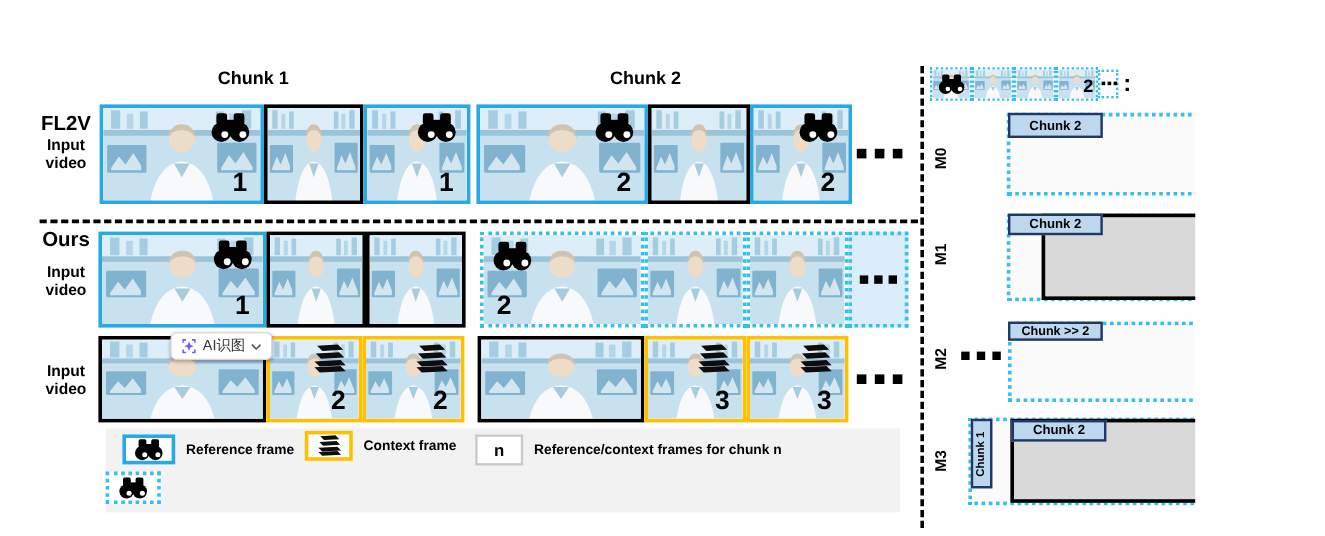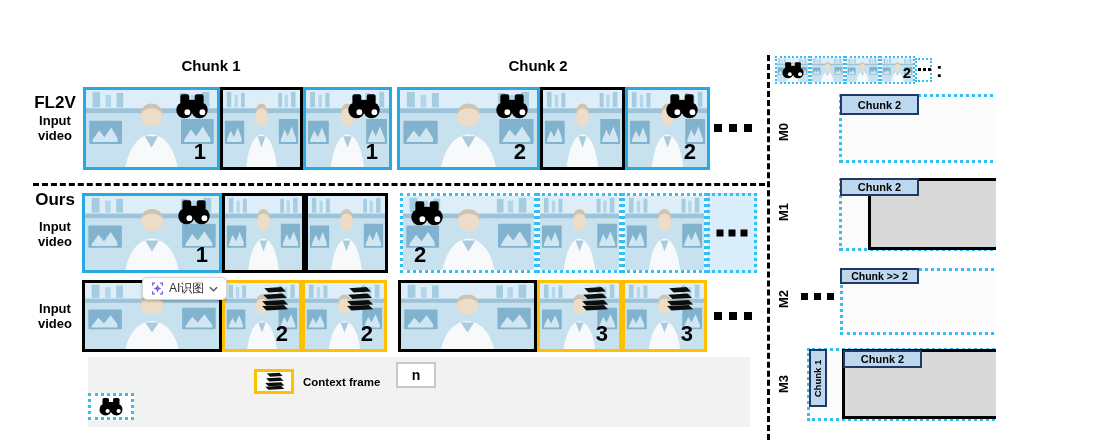--- a/index.html
+++ b/index.html
@@ -102,37 +102,56 @@
       </span>
     <span class="lbl">AI识图</span>
     <span class="ic">
         <svg viewBox="0 0 10 6" width="9" height="6">
           <path d="M1 1 L5 5 L9 1" stroke="#555" stroke-width="1.5" fill="none"></path>
         </svg>
       </span>
   </div>
 
   <div class="legend">
-    <div class="litem" style="left:166px;top:12px">
+    <div class="litem" style="left:14px;top:5px">
+      <span class="lsw sw-blue">
+          <span class="ficon2">
+            <svg viewBox="0 0 26 19">
+              <g fill="#000">
+                <rect x="4.5" y="1" width="6.5" height="7" rx="1.5"></rect>
+                <rect x="15" y="1" width="6.5" height="7" rx="1.5"></rect>
+                <rect x="10.5" y="5" width="5" height="6"></rect>
+                <circle cx="7.5" cy="12.5" r="6"></circle>
+                <circle cx="18.5" cy="12.5" r="6"></circle>
+              </g>
+              <circle cx="9.6" cy="14" r="2.1" fill="#fff"></circle>
+              <circle cx="20.6" cy="14" r="2.1" fill="#fff"></circle>
+            </svg>
+          </span>
+        </span>
+      <span class="llabel">Reference frame</span>
+    </div>
+    <div class="litem" style="left:166px;top:2px">
       <span class="lsw sw-yellow">
           <span class="ficon2">
             <svg viewBox="0 0 28 24">
               <g fill="#0d0d0d">
                 <path d="M5 2 L21 1 L25 5 L9 6 Z"></path>
                 <path d="M4 8 L22 7 L26 11 L8 12 Z"></path>
                 <path d="M3 14 L23 13 L27 17 L7 18 Z"></path>
                 <path d="M3 18.5 L23 17.5 L27 21.5 L7 22.5 Z"></path>
               </g>
             </svg>
           </span>
         </span>
       <span class="llabel">Context frame</span>
     </div>
     <div class="litem" style="left:308px;top:5px">
       <span class="lsw sw-n">n</span>
+      <span class="llabel">Reference/context frames for chunk n</span>
     </div>
     <div class="litem" style="left:0px;top:36px">
       <span class="lsw sw-dash">
           <span class="ficon2">
             <svg viewBox="0 0 26 19">
               <g fill="#000">
                 <rect x="4.5" y="1" width="6.5" height="7" rx="1.5"></rect>
                 <rect x="15" y="1" width="6.5" height="7" rx="1.5"></rect>
                 <rect x="10.5" y="5" width="5" height="6"></rect>
                 <circle cx="7.5" cy="12.5" r="6"></circle>

